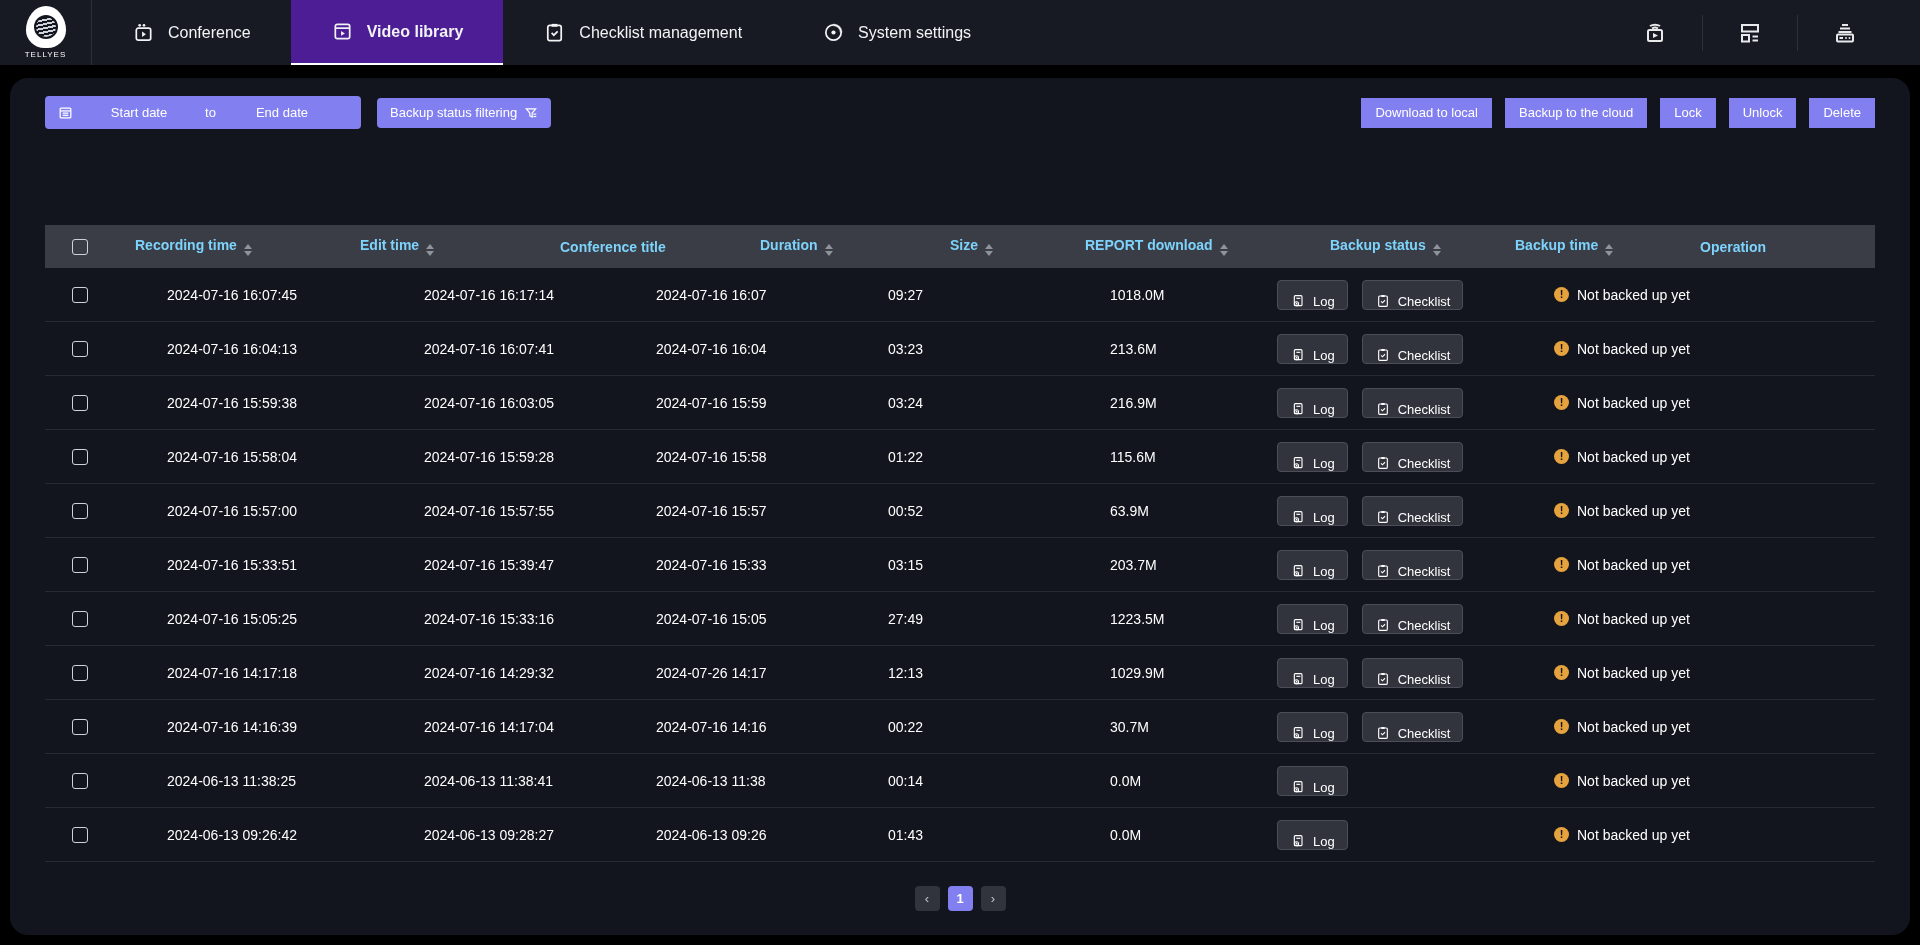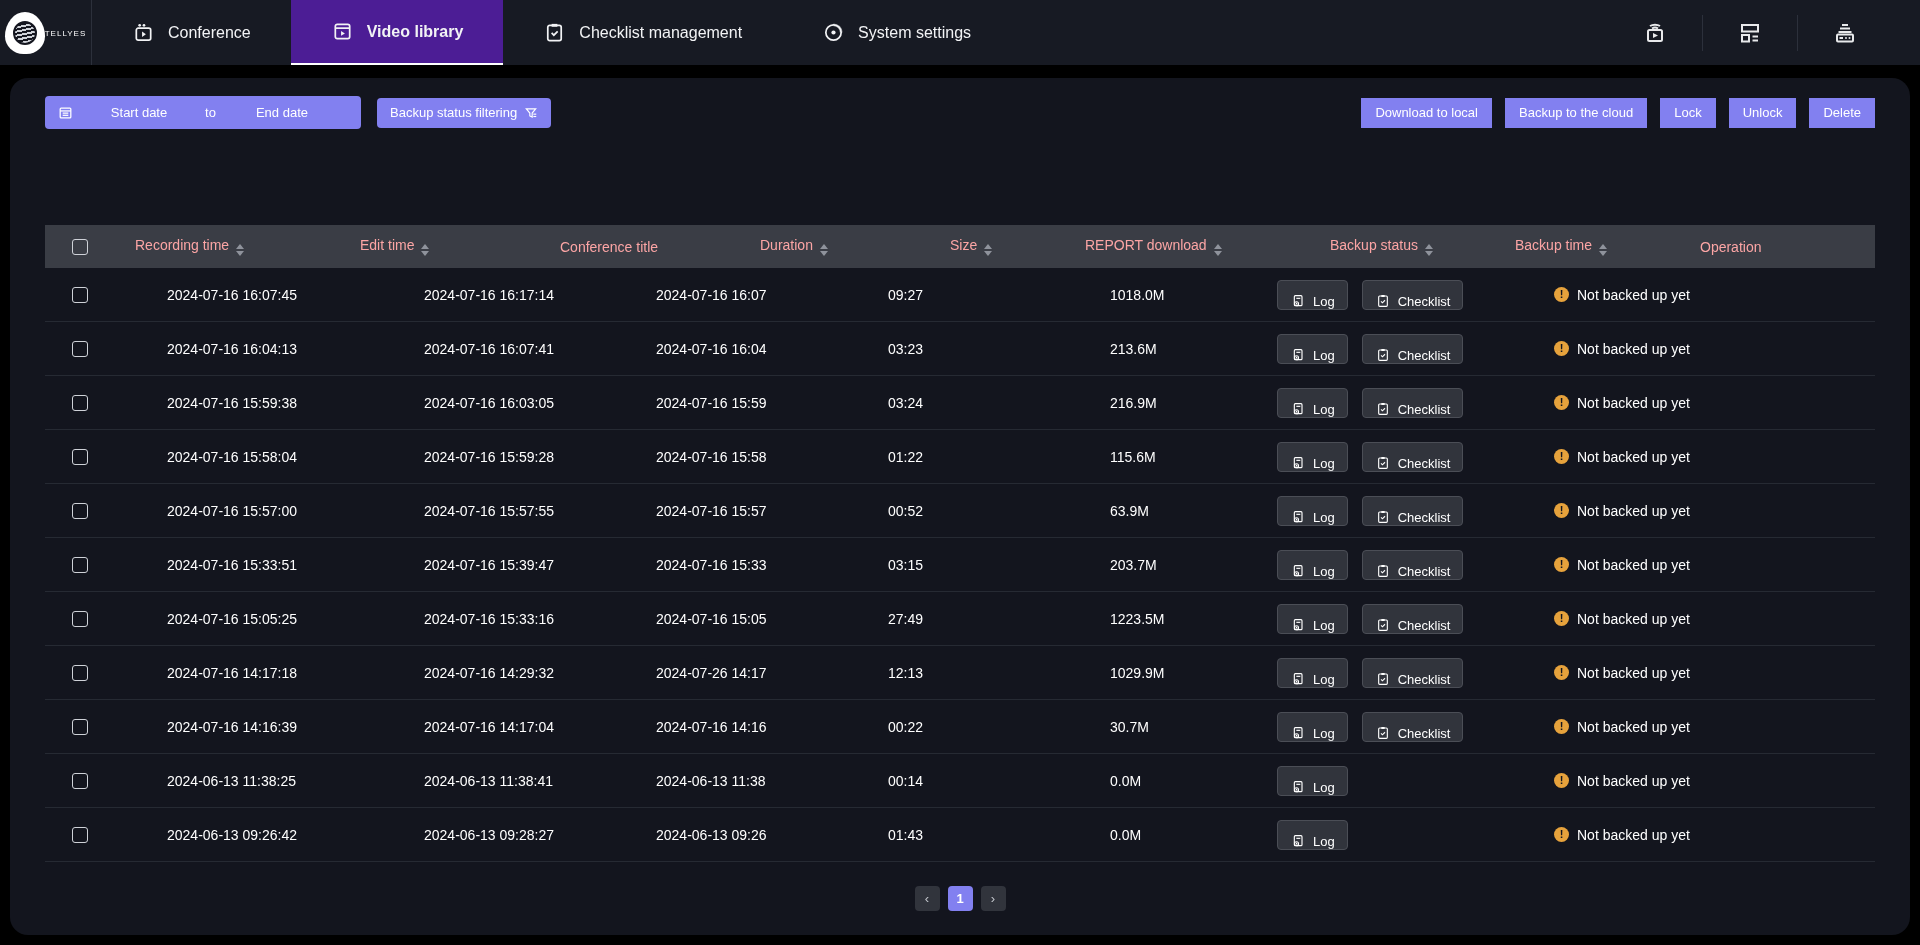--- a/index.html
+++ b/index.html
@@ -1,20 +1,20 @@
 <!DOCTYPE html>
 <html><head>
 <meta charset="utf-8">
 <style>
   * { margin:0; padding:0; box-sizing:border-box; }
   html,body { width:1920px; height:945px; background:#000; font-family:"Liberation Sans", sans-serif; overflow:hidden; }
 
   
   .app-header { height:65px; background:#171a23; display:flex; align-items:stretch; }
-  .logo-block { width:92px; display:flex; flex-direction:row; align-items:center; justify-content:center; border-right:1px solid #2c303b; }
+  .logo-block { width:92px; display:flex; flex-direction:column; align-items:center; justify-content:center; border-right:1px solid #2c303b; }
   .logo-egg { width:40px; height:42px; background:#fff; border-radius:50% 50% 46% 46% / 58% 58% 42% 42%; display:flex; align-items:center; justify-content:center; }
   .logo-globe { width:24px; height:24px; border-radius:50%; border:2px solid #14161f;
     background:repeating-linear-gradient(-12deg,#14161f 0 2px,#cfd2d8 2px 4px); }
   .logo-text { color:#fff; font-size:8px; letter-spacing:1px; margin-top:2px; }
   .app-title { display:flex; align-items:center; color:#fff; font-size:17px; font-weight:700; padding:0 60px 0 22px; }
   .tabs { display:flex; align-items:stretch; }
   .tab { display:flex; align-items:center; gap:13px; padding:7px 40px; color:#f2f3f5; font-size:16px; cursor:pointer; position:relative; }
   .tab.active { background:#4c1d95; border-bottom:2px solid #ffffff;font-weight:bold; }
   .tab svg { width:23px; height:23px; }
   .header-spacer { flex:1; }
@@ -32,21 +32,21 @@
   .date-range .seg { flex:1; text-align:center; }
   .date-range svg { width:15px; height:15px; }
   .filter-btn { margin-left:16px; height:30px; background:#8280f0; border:none; border-radius:4px; color:#fff; font-size:13px; padding:0 13px; display:flex; align-items:center; gap:7px; cursor:pointer; }
   .filter-btn svg { width:14px; height:14px; }
   .toolbar-actions { margin-left:auto; display:flex; gap:13px; }
   .action-btn { height:30px; background:#8280f0; border:none; border-radius:0; color:#fff; font-size:13px; padding:0 14px; cursor:pointer; }
 
   
   .table { margin-top:96px; }
   .trow, .thead { display:grid; grid-template-columns:70px 225px 200px 200px 190px 135px 245px 185px 185px 1fr; align-items:center; }
-  .thead { height:43px; background:#3a3d45; color:#fca5a5; font-weight:400; font-size:14px; }
+  .thead { height:43px; background:#3a3d45; color:#7dd3fc; font-weight:700; font-size:14px; }
   .trow { height:54px; color:#fff; font-size:14px; border-bottom:1px solid #262a33;gap:32px; }
   .td, .th { padding-left:20px; white-space:nowrap; }
   .col-check { padding-left:0; display:flex; justify-content:center; }
   .checkbox { width:16px; height:16px; border:1px solid #cfd2d8; border-radius:3px; background:transparent; display:inline-block; cursor:pointer; }
   .sort { display:inline-flex; flex-direction:column; gap:2px; margin-left:7px; vertical-align:1px; }
   .sort i { width:0; height:0; border-left:4px solid transparent; border-right:4px solid transparent; display:block; }
   .sort .up { border-bottom:5px solid #8f939c; }
   .sort .dn { border-top:5px solid #8f939c; }
   .col-report { display:flex; gap:14px; }
   .mini-btn { height:30px; background:#31343c; border:1px solid #4b4e56; border-radius:4px; color:#fff; font-size:13px; padding:0 12px; display:flex; align-items:flex-end; gap:7px; cursor:pointer; }

